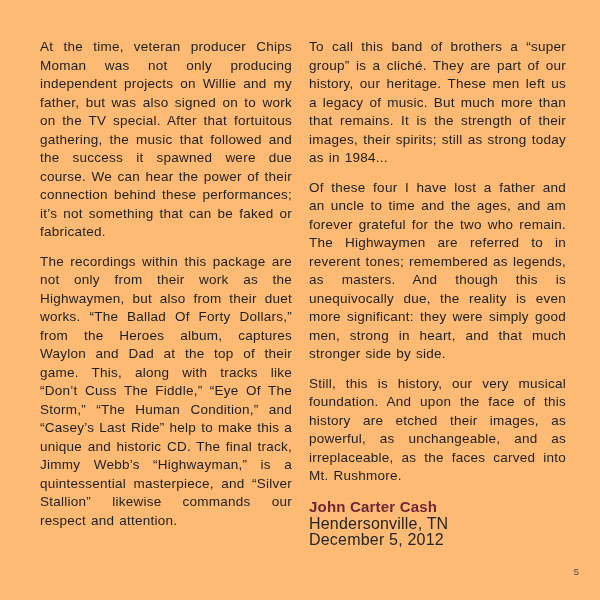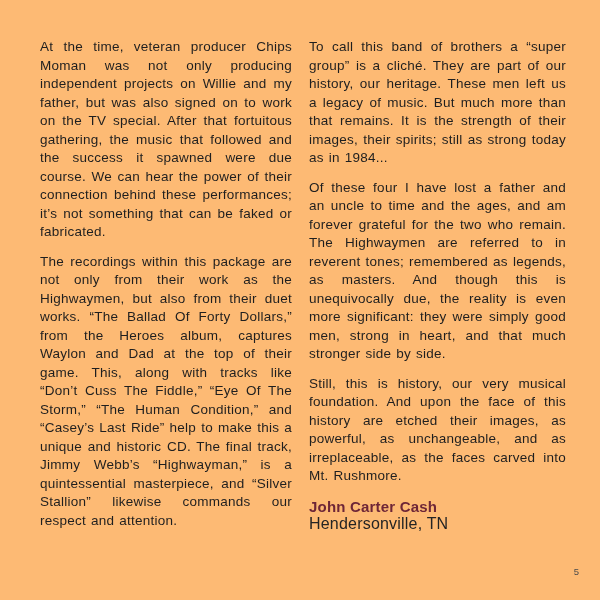--- a/index.html
+++ b/index.html
@@ -65,18 +65,19 @@
   </div>
 
   <div class="col col-right">
     <p>To call this band of brothers a “super group” is a cliché. They are part of our history, our heritage. These men left us a legacy of music. But much more than that remains. It is the strength of their images, their spirits; still as strong today as in 1984...</p>
     <p>Of these four I have lost a father and an uncle to time and the ages, and am forever grateful for the two who remain. The Highwaymen are referred to in reverent tones; remembered as legends, as masters. And though this is unequivocally due, the reality is even more significant: they were simply good men, strong in heart, and that much stronger side by side.</p>
     <p>Still, this is history, our very musical foundation. And upon the face of this history are etched their images, as powerful, as unchangeable, and as irreplaceable, as the faces carved into Mt. Rushmore.</p>
 
     <div class="signature">
       <div class="sig-name">John Carter Cash</div>
       <div class="sig-sub">Hendersonville, TN</div>
+      <div class="sig-sub">December 5, 2012</div>
     </div>
   </div>
 
   <div class="page-number">5</div>
 
 </div>
 
 </body></html>

